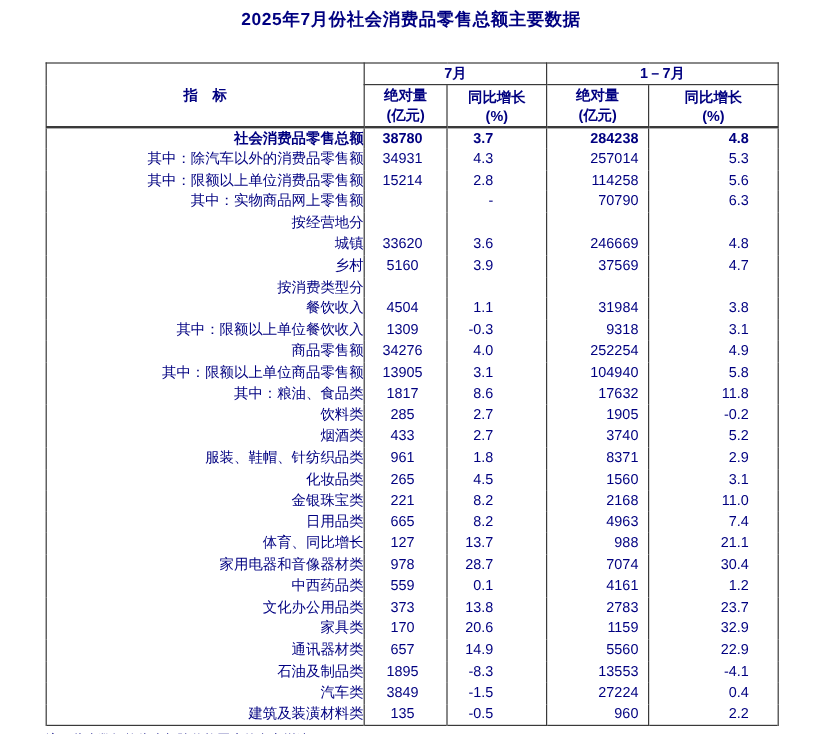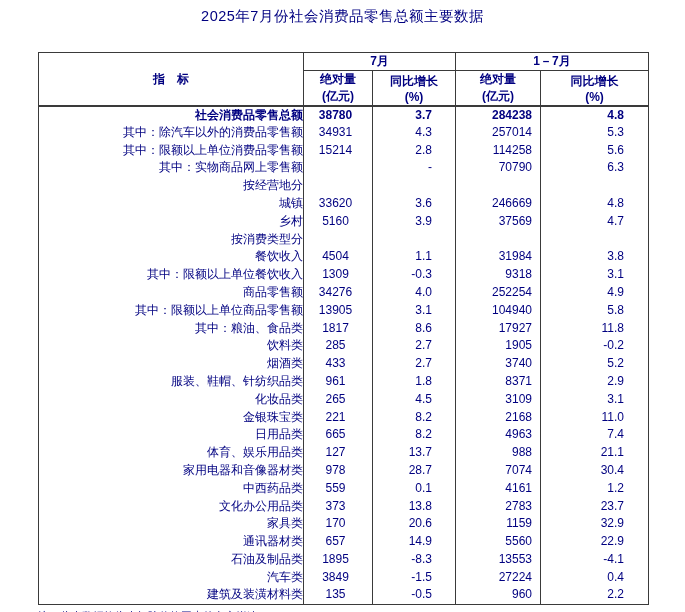--- a/index.html
+++ b/index.html
@@ -6,21 +6,21 @@
   html, body { width:685px; height:612px; background:#ffffff; }
   body {
     font-family:"Liberation Sans","DejaVu Sans",sans-serif;
     color:var(--text,#000080);
     overflow:hidden;
   }
   .page { position:relative; width:685px; height:612px; padding-top:7px; }
   .title {
     text-align:center;
     font-size:14.5px;
-    font-weight:400;
+    font-weight:700;
     letter-spacing:0.5px;
   }
   table.data-table {
     border-collapse:collapse;
     table-layout:fixed;
     width:610px;
     margin:26px 0 0 38px;
   }
   table.data-table, th, td { border-color:var(--border,#3a3a3a); }
   table.data-table { border:1px solid var(--border,#3a3a3a); }
@@ -44,21 +44,21 @@
     height:17.8px;
     line-height:1.15;
     padding-top:0; padding-bottom:0;
     vertical-align:middle;
     white-space:nowrap;
     overflow:hidden;
   }
   td.label { text-align:right; }
   td.num   { text-align:right; }
   td.jul-abs { padding-right:5px;text-align:center; }
-  td.jul-yoy { padding-right:23px;margin-left:28px; }
+  td.jul-yoy { padding-right:44px;margin-left:28px; }
   td.cum-abs { padding-right:8px; }
   td.cum-yoy { padding-right:24px; }
   td.indent-0 { padding-left:2px; }
   td.indent-1 { padding-left:6px; }
   td.indent-2 { padding-left:28px; }
   td.indent-3 { padding-left:26px; }
   td.indent-4 { }
   tr.bold td { font-weight:700; }
   .note {
     margin:4px 0 0 38px;
@@ -187,21 +187,21 @@
           <td class="label indent-2">其中：限额以上单位商品零售额</td>
           <td class="num jul-abs">13905</td>
           <td class="num jul-yoy">3.1</td>
           <td class="num cum-abs">104940</td>
           <td class="num cum-yoy">5.8</td>
         </tr>
         <tr>
           <td class="label indent-3">其中：粮油、食品类</td>
           <td class="num jul-abs">1817</td>
           <td class="num jul-yoy">8.6</td>
-          <td class="num cum-abs">17927</td>
+          <td class="num cum-abs">17632</td>
           <td class="num cum-yoy">11.8</td>
         </tr>
         <tr>
           <td class="label indent-4">饮料类</td>
           <td class="num jul-abs">285</td>
           <td class="num jul-yoy">2.7</td>
           <td class="num cum-abs">1905</td>
           <td class="num cum-yoy">-0.2</td>
         </tr>
         <tr>
@@ -215,39 +215,39 @@
           <td class="label indent-4">服装、鞋帽、针纺织品类</td>
           <td class="num jul-abs">961</td>
           <td class="num jul-yoy">1.8</td>
           <td class="num cum-abs">8371</td>
           <td class="num cum-yoy">2.9</td>
         </tr>
         <tr>
           <td class="label indent-4">化妆品类</td>
           <td class="num jul-abs">265</td>
           <td class="num jul-yoy">4.5</td>
-          <td class="num cum-abs">3109</td>
+          <td class="num cum-abs">1560</td>
           <td class="num cum-yoy">3.1</td>
         </tr>
         <tr>
           <td class="label indent-4">金银珠宝类</td>
           <td class="num jul-abs">221</td>
           <td class="num jul-yoy">8.2</td>
           <td class="num cum-abs">2168</td>
           <td class="num cum-yoy">11.0</td>
         </tr>
         <tr>
           <td class="label indent-4">日用品类</td>
           <td class="num jul-abs">665</td>
           <td class="num jul-yoy">8.2</td>
           <td class="num cum-abs">4963</td>
           <td class="num cum-yoy">7.4</td>
         </tr>
         <tr>
-          <td class="label indent-4">体育、娱乐用品类</td>
+          <td class="label indent-4">体育、同比增长</td>
           <td class="num jul-abs">127</td>
           <td class="num jul-yoy">13.7</td>
           <td class="num cum-abs">988</td>
           <td class="num cum-yoy">21.1</td>
         </tr>
         <tr>
           <td class="label indent-4">家用电器和音像器材类</td>
           <td class="num jul-abs">978</td>
           <td class="num jul-yoy">28.7</td>
           <td class="num cum-abs">7074</td>

